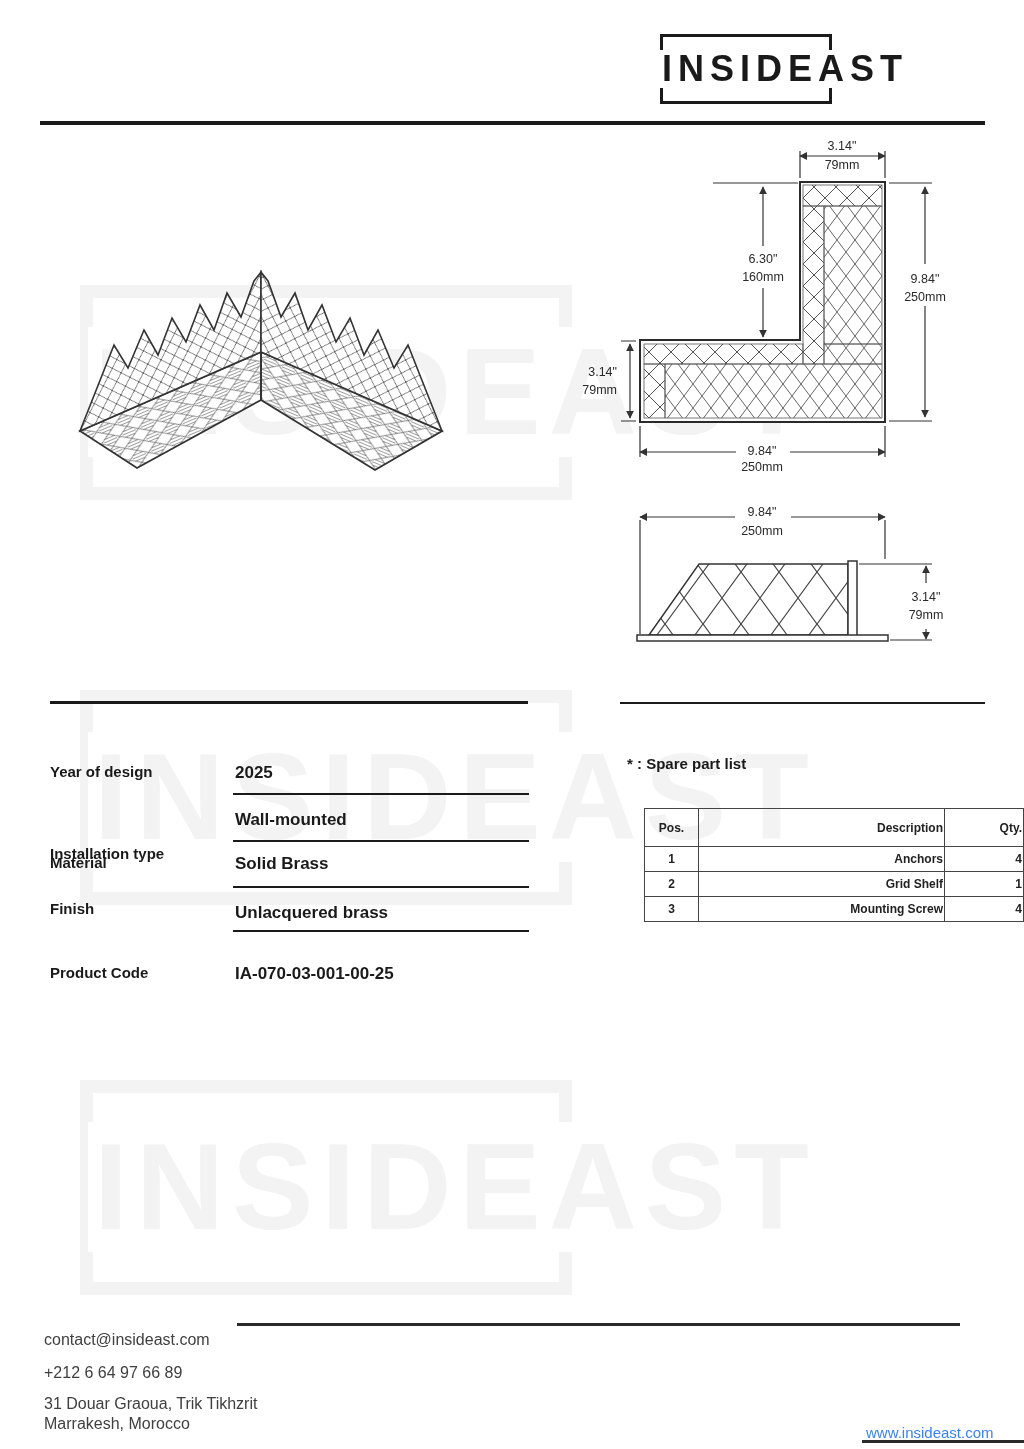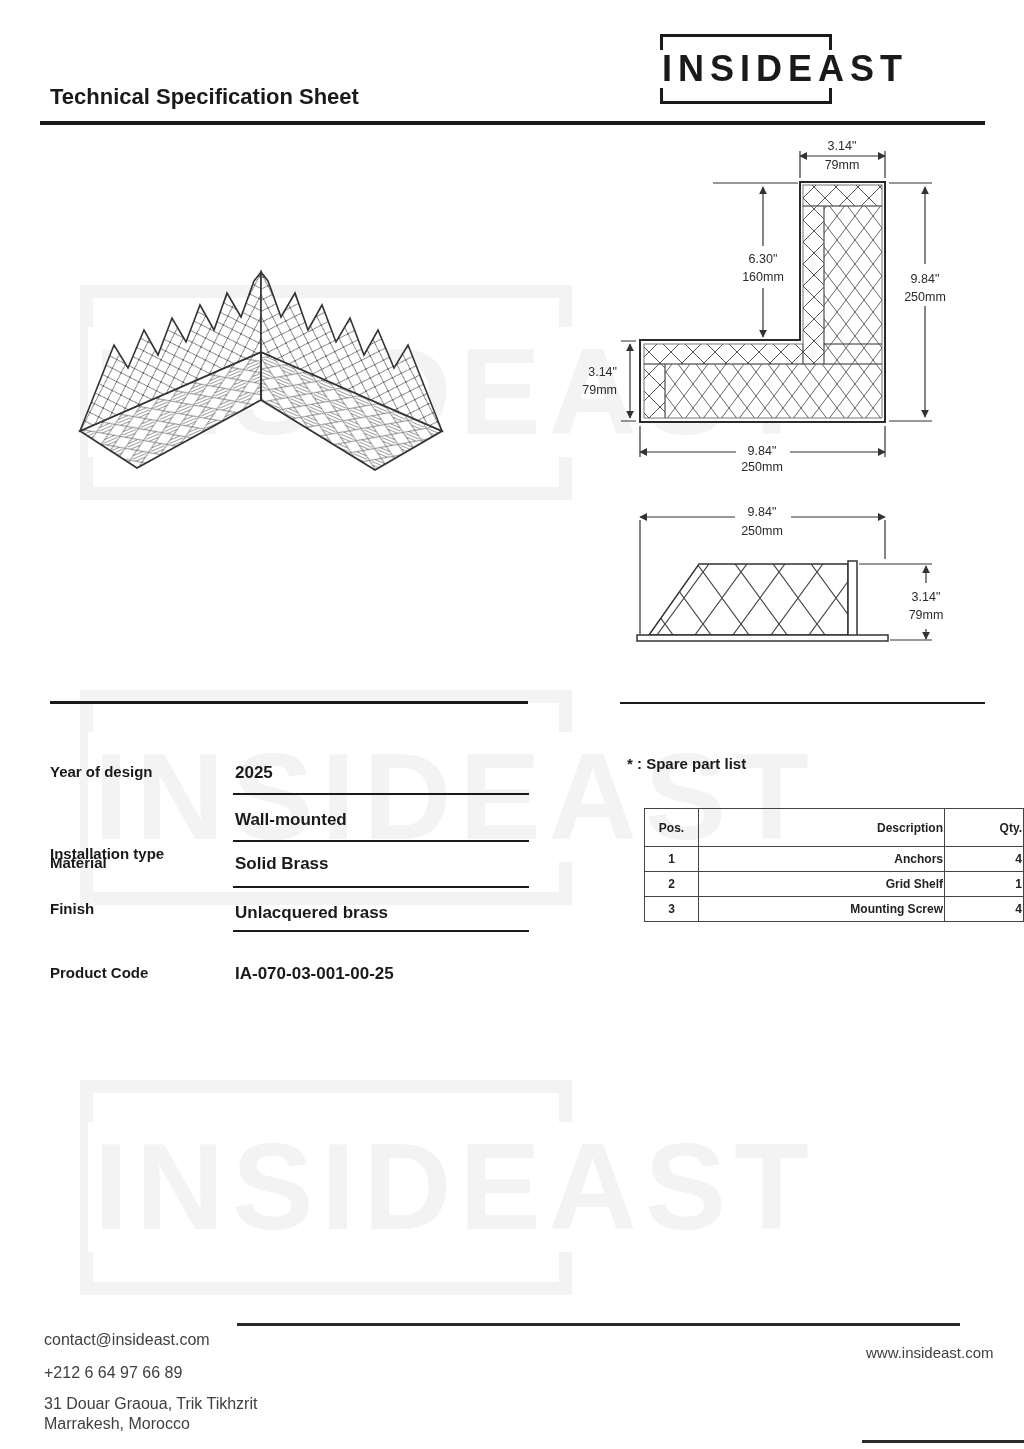--- a/index.html
+++ b/index.html
@@ -31,42 +31,41 @@
   .spare-table{position:absolute;left:644px;top:808px;border-collapse:collapse;z-index:2;
                font-size:12px;font-weight:bold;color:#222;}
   .spare-table th,.spare-table td{border:1.5px solid #444;background:transparent;}
   .spare-table th{height:35px;} .spare-table td{height:22px;}
   .col-pos{width:53px;text-align:center;} .col-desc{width:225px;text-align:right;}
   .col-qty{width:80px;text-align:right;}
   th.col-desc{padding-left:30px;} td.col-desc{padding-left:20px;}
   
   .ft-rule{position:absolute;left:237px;top:1323px;width:723px;height:3px;background:#2a2a2a;z-index:2;}
   .ft-line{position:absolute;left:44px;font-size:16px;color:#404040;z-index:2;}
-  .ft-web{position:absolute;left:866px;top:1344px;font-size:15px;color:#404040;z-index:2;}
+  .ft-web{position:absolute;left:866px;top:1424px;font-size:15px;color:#3b82f6;z-index:2;}
   .ft-rule2{position:absolute;left:862px;top:1440px;width:162px;height:3px;background:#2a2a2a;z-index:2;}
 </style>
 </head>
 <body>
 
 <div class="page">
 
   <div class="wm" style="top:285px">
     <div class="wm-box"></div>
     <div class="wm-text">INSIDEAST</div>
   </div>
   <div class="wm" style="top:690px">
     <div class="wm-box"></div>
     <div class="wm-text">INSIDEAST</div>
   </div>
   <div class="wm" style="top:1080px">
     <div class="wm-box"></div>
     <div class="wm-text">INSIDEAST</div>
   </div>
 
-  <div class="hdr-title">Technical Specification Sheet</div>
   <div class="hdr-rule"></div>
   <div class="logo">
     <div class="logo-box"></div>
     <div class="logo-text">INSIDEAST</div>
   </div>
 
   <svg class="drawings" width="1024" height="525" viewBox="0 135 1024 525">
     <defs>
       <marker id="ar" viewBox="0 0 10 10" refX="9" refY="5" markerWidth="6.5" markerHeight="6.5" orient="auto-start-reverse">
           <path d="M0 0 L10 5 L0 10 Z" fill="#333"></path>

